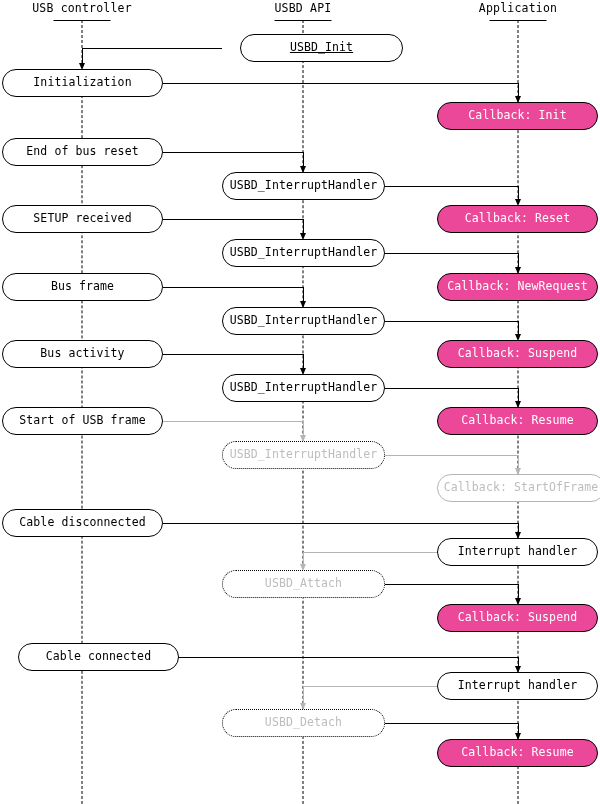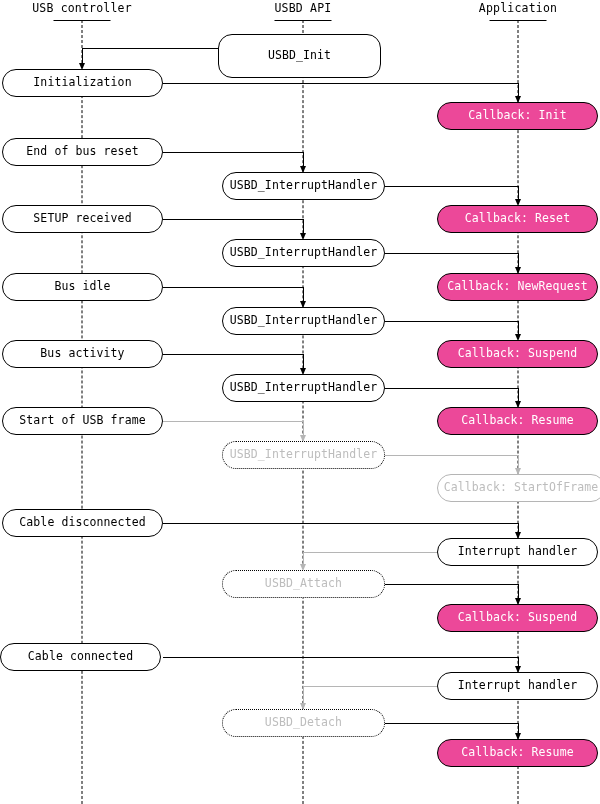--- a/index.html
+++ b/index.html
@@ -162,21 +162,21 @@
       <div class="seg v" style="left: 518px; top: 657px; height: 14px;"></div>
       <div class="arrowhead" style="left: 518px; top: 666px;"></div>
       <div class="seg h grey" style="left: 303px; top: 686px; width: 134px;"></div>
       <div class="seg v grey" style="left: 303px; top: 686px; height: 22px;"></div>
       <div class="arrowhead grey" style="left: 303px; top: 703px;"></div>
       <div class="seg h" style="left: 385px; top: 723px; width: 133px;"></div>
       <div class="seg v" style="left: 518px; top: 723px; height: 15px;"></div>
       <div class="arrowhead" style="left: 518px; top: 733px;"></div>
     </div>
   <div id="node-layer">
-      <div class="node plain" style="left: 218px; top: 34px; width: 163px; height: 44px;">
+      <div class="node plain" style="left: 240px; top: 34px; width: 163px; height: 28px; text-decoration: underline;">
         <span>USBD_Init</span>
       </div>
       <div class="node plain" style="left: 2px; top: 69px; width: 161px; height: 28px;">
         <span>Initialization</span>
       </div>
       <div class="node filled" style="left: 437px; top: 102px; width: 161px; height: 28px;">
         <span>Callback: Init</span>
       </div>
       <div class="node plain" style="left: 2px; top: 138px; width: 161px; height: 28px;">
         <span>End of bus reset</span>
@@ -187,21 +187,21 @@
       <div class="node plain" style="left: 2px; top: 205px; width: 161px; height: 28px; justify-content: center;">
         <span>SETUP received</span>
       </div>
       <div class="node filled" style="left: 437px; top: 205px; width: 161px; height: 28px;">
         <span>Callback: Reset</span>
       </div>
       <div class="node plain" style="left: 222px; top: 239px; width: 163px; height: 28px;">
         <span>USBD_InterruptHandler</span>
       </div>
       <div class="node plain" style="left: 2px; top: 273px; width: 161px; height: 28px;">
-        <span>Bus idle</span>
+        <span>Bus frame</span>
       </div>
       <div class="node filled" style="left: 437px; top: 273px; width: 161px; height: 28px;">
         <span>Callback: NewRequest</span>
       </div>
       <div class="node plain" style="left: 222px; top: 307px; width: 163px; height: 28px;">
         <span>USBD_InterruptHandler</span>
       </div>
       <div class="node plain" style="left: 2px; top: 340px; width: 161px; height: 28px;">
         <span>Bus activity</span>
       </div>
@@ -228,21 +228,21 @@
       </div>
       <div class="node plain" style="left: 437px; top: 538px; width: 161px; height: 28px;">
         <span>Interrupt handler</span>
       </div>
       <div class="node ghost-dotted" style="left: 222px; top: 570px; width: 163px; height: 28px; justify-content: center;">
         <span>USBD_Attach</span>
       </div>
       <div class="node filled" style="left: 437px; top: 604px; width: 161px; height: 28px;">
         <span>Callback: Suspend</span>
       </div>
-      <div class="node plain" style="left: 0; top: 643px; width: 161px; height: 28px;">
+      <div class="node plain" style="left: 18px; top: 643px; width: 161px; height: 28px;">
         <span>Cable connected</span>
       </div>
       <div class="node plain" style="left: 437px; top: 672px; width: 161px; height: 28px;">
         <span>Interrupt handler</span>
       </div>
       <div class="node ghost-dotted" style="left: 222px; top: 709px; width: 163px; height: 28px;">
         <span>USBD_Detach</span>
       </div>
       <div class="node filled" style="left: 437px; top: 739px; width: 161px; height: 28px;">
         <span>Callback: Resume</span>

